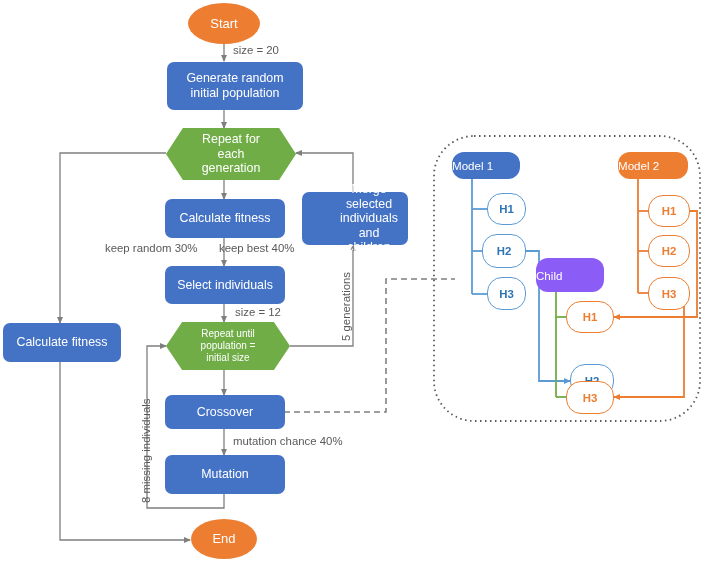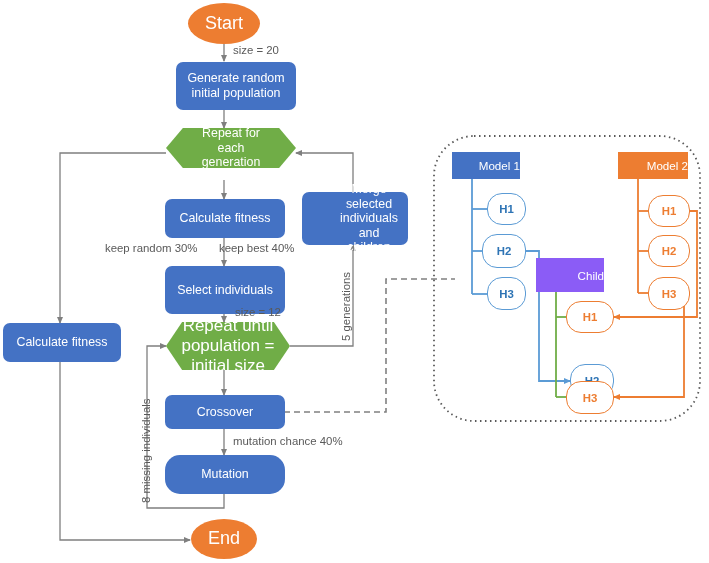--- a/index.html
+++ b/index.html
@@ -5,28 +5,28 @@
   html,body{margin:0;padding:0;background:#ffffff;}
   body{width:709px;height:563px;font-family:"Liberation Sans",sans-serif;}
   #stage{position:relative;width:709px;height:563px;overflow:hidden;background:#fff;}
   #wires{position:absolute;left:0;top:0;width:709px;height:563px;}
 
   .node{position:absolute;box-sizing:border-box;display:flex;align-items:center;
         justify-content:center;text-align:center;color:#fff;line-height:1.18;}
   .rect{border-radius:7px;background:#4472C4;font-size:12.4px;}
   .hex{background:#70AD47;font-size:12.4px;
        clip-path:polygon(13% 0,87% 0,100% 50%,87% 100%,13% 100%,0 50%);}
-  .ellipse{border-radius:50%;background:#ED7D31;font-size:18px;}
+  .ellipse{border-radius:50%;background:#ED7D31;font-size:13px;}
 
   .lbl{position:absolute;color:#595959;font-size:11.4px;white-space:nowrap;}
   .lbl.vert{transform-origin:0 0;transform:rotate(-90deg);}
 
   
-  .hdr{position:absolute;box-sizing:border-box;border-radius:0;display:flex;
-       align-items:center;justify-content:flex-end;color:#fff;font-size:11.6px;}
+  .hdr{position:absolute;box-sizing:border-box;border-radius:12px;display:flex;
+       align-items:center;justify-content:flex-start;color:#fff;font-size:11.6px;}
   .hdr.blue{background:#4472C4;}
   .hdr.orange{background:#ED7D31;}
   .hdr.green{background:#8b5cf6;}
   .leaf{position:absolute;box-sizing:border-box;border-radius:15px;background:#fff;
         display:flex;align-items:center;justify-content:center;
         font-size:11.4px;font-weight:bold;}
   .leaf.blue{border:1.6px solid #5B9BD5;color:#2E74B5;}
   .leaf.orange{border:1.6px solid #ED7D31;color:#ED7D31;}
 </style>
 </head>
@@ -106,60 +106,60 @@
       <path d="M556,292 L556,397"></path>
       <path d="M556,317 L566,317"></path>
       <path d="M556,397 L566,397"></path>
     </g>
   </svg>
 
   <div class="node ellipse" style="left:188px;top:3px;width:72px;height:41px;">
     <span>Start</span>
   </div>
 
-  <div class="node rect" style="left:176px;top:62px;width:120px;height:48px;align-items:center;">
+  <div class="node rect" style="left:167px;top:62px;width:136px;height:48px;align-items:center;">
     <span style="white-space:pre-line">Generate random
 initial population</span>
   </div>
 
-  <div class="node hex" style="left:166px;top:128px;width:130px;height:40px;">
+  <div class="node hex" style="left:166px;top:128px;width:130px;height:52px;">
     <span style="white-space:pre-line">Repeat for
 each
 generation</span>
   </div>
 
   <div class="node rect" style="left:165px;top:199px;width:120px;height:39px;">
     <span>Calculate fitness</span>
   </div>
 
   <div class="node rect" style="left:302px;top:192px;width:106px;height:53px;padding-left:28px;">
     <span style="white-space:pre-line">Merge selected
 individuals and
 children</span>
   </div>
 
-  <div class="node rect" style="left:165px;top:266px;width:120px;height:48px;">
+  <div class="node rect" style="left:165px;top:266px;width:120px;height:38px;">
     <span>Select individuals</span>
   </div>
 
   <div class="node hex" style="left:166px;top:322px;width:124px;height:48px;">
-    <span style="white-space:pre-line;font-size:17px">Repeat until
+    <span style="white-space:pre-line;font-size:10px">Repeat until
 population =
 initial size</span>
   </div>
 
   <div class="node rect" style="left:3px;top:323px;width:118px;height:39px;">
     <span>Calculate fitness</span>
   </div>
 
   <div class="node rect" style="left:165px;top:395px;width:120px;height:34px;">
     <span>Crossover</span>
   </div>
 
-  <div class="node rect" style="left:165px;top:455px;width:120px;height:39px;border-radius:15px;">
+  <div class="node rect" style="left:165px;top:455px;width:120px;height:39px;">
     <span>Mutation</span>
   </div>
 
   <div class="node ellipse" style="left:191px;top:519px;width:66px;height:40px;">
     <span>End</span>
   </div>
 
   <div class="lbl" style="left:233px;top:44px;">size = 20</div>
 
   <div class="lbl" style="left:105px;top:242px;">keep random 30%</div>

